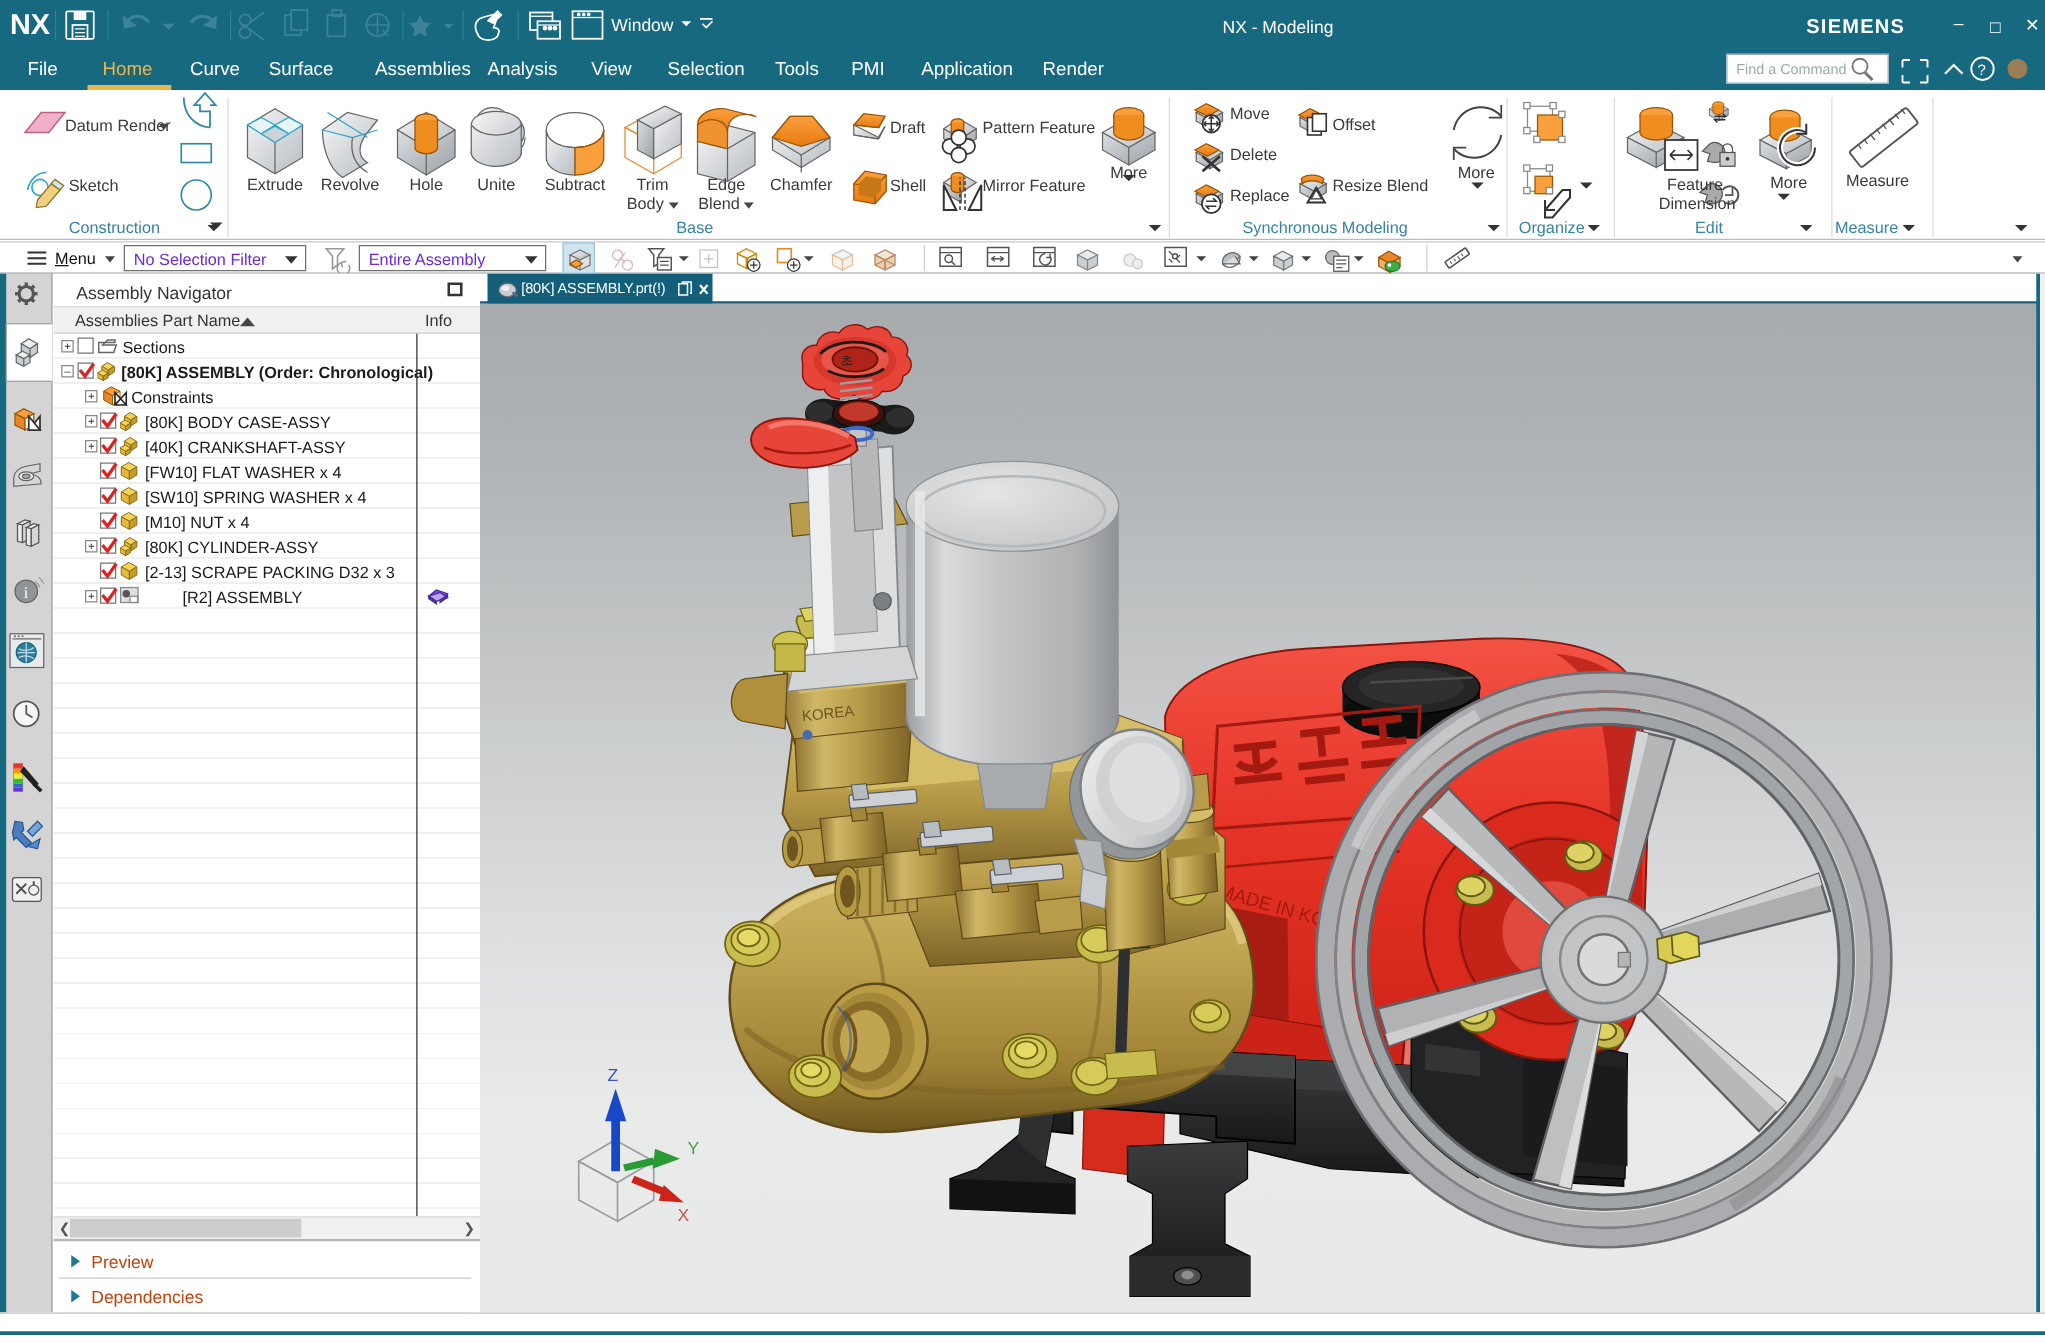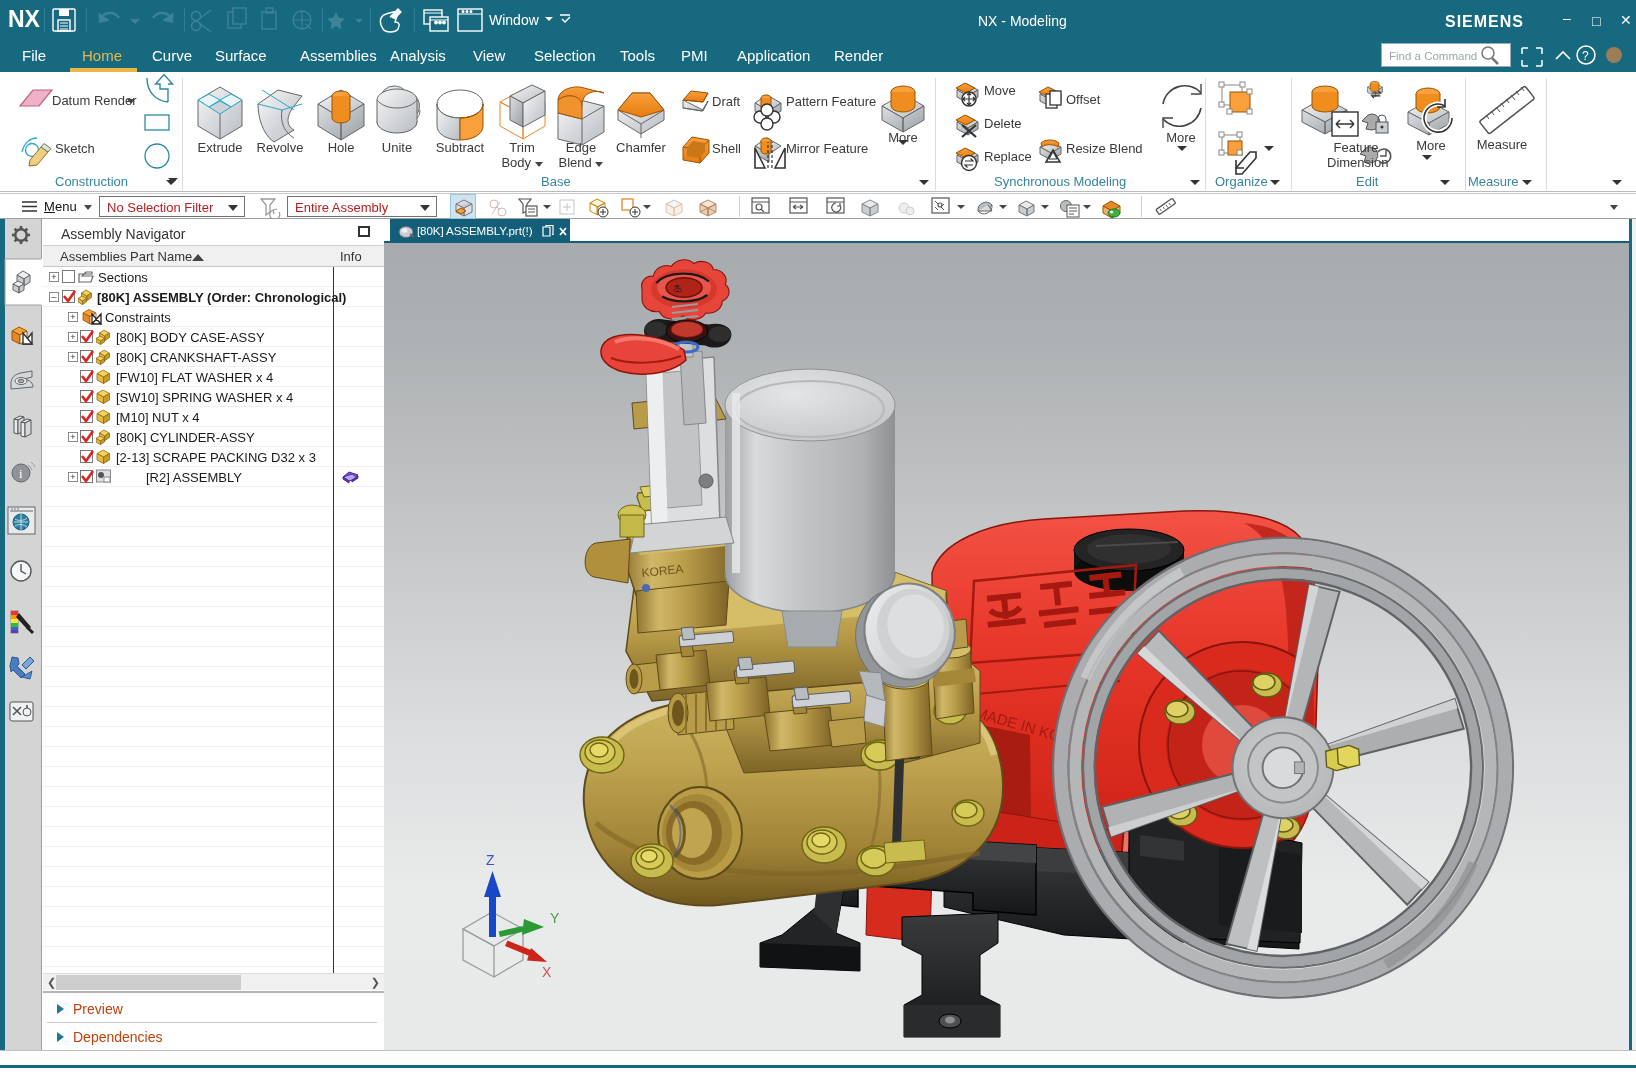--- a/index.html
+++ b/index.html
@@ -16,21 +16,21 @@
 #hometab { color:#eab747; }
 #homeunderline { position:absolute; left:70px; top:68px; width:67px; height:4px; background:#eab747; }
 #findbox { position:absolute; left:1381px; top:43px; width:130px; height:24px; background:#fff; border:1px solid #9ab; }
 #findbox span { color:#9aa; font-size:11.5px; position:absolute; left:7px; top:6px; }
 
 #ribbon { position:absolute; left:0; top:72px; width:1636px; height:120px; background:#fff; border-bottom:1px solid #b9bcbf; }
 .rtext { position:absolute; font-size:13px; color:#3a3a3a; text-align:center; }
 .dropA { display:inline-block; width:0; height:0; border-left:4px solid transparent; border-right:4px solid transparent; border-top:5px solid #444; }
 
 #selbar { position:absolute; left:0; top:193px; width:1636px; height:26px; background:#fff; border-top:1px solid #c8cacc; border-bottom:1px solid #9aa0a4; }
-.combo { position:absolute; top:2px; height:21px; background:#fff; border:1px solid #707070; font-size:13px; color:#b91c1c; }
+.combo { position:absolute; top:2px; height:21px; background:#fff; border:1px solid #707070; font-size:13px; color:#6d28d9; }
 .combo .ctext { position:absolute; left:7px; top:3px; }
 .combo .carrow { position:absolute; right:6px; top:8px; width:0; height:0; border-left:5px solid transparent; border-right:5px solid transparent; border-top:6px solid #333; }
 
 #sidebar { position:absolute; left:0; top:219px; width:42px; height:831px; background:#d4d4d4; border-right:1px solid #a0a0a0; }
 #sidebar .teal { position:absolute; left:0; top:0; width:5px; height:831px; background:#17697f; }
 
 #panel { position:absolute; left:43px; top:219px; width:341px; height:831px; background:#fff; }
 #panelhead { position:absolute; left:0; top:0; width:341px; height:27px; background:#fff; border-bottom:1px solid #d0d0d0; }
 #panelhead .ttl { position:absolute; left:18px; top:7px; font-size:14px; color:#333; }
 #colhead { position:absolute; left:0; top:27px; width:341px; height:21px; background:#f0f0f0; border-bottom:1px solid #c8c8c8; }
@@ -727,21 +727,21 @@
       <div class="trow" style="top:80px;">
         <div class="expbox" style="left:25px;">+</div>
         <div class="chk" style="left:37px;">
             <svg width="16" height="16">
               <use href="#icCheck"></use>
             </svg>
           </div>
         <svg width="16" height="17" style="position:absolute;left:53px;top:2px;">
             <use href="#icAssy"></use>
           </svg>
-        <span class="txt" style="left:73px;">[80K] CRANKSHAFT-ASSY</span>
+        <span class="txt" style="left:73px;">[40K] CRANKSHAFT-ASSY</span>
       </div>
       <div class="trow" style="top:100px;">
         <div class="chk" style="left:37px;">
             <svg width="16" height="16">
               <use href="#icCheck"></use>
             </svg>
           </div>
         <svg width="16" height="17" style="position:absolute;left:53px;top:2px;">
             <use href="#icPart"></use>
           </svg>

